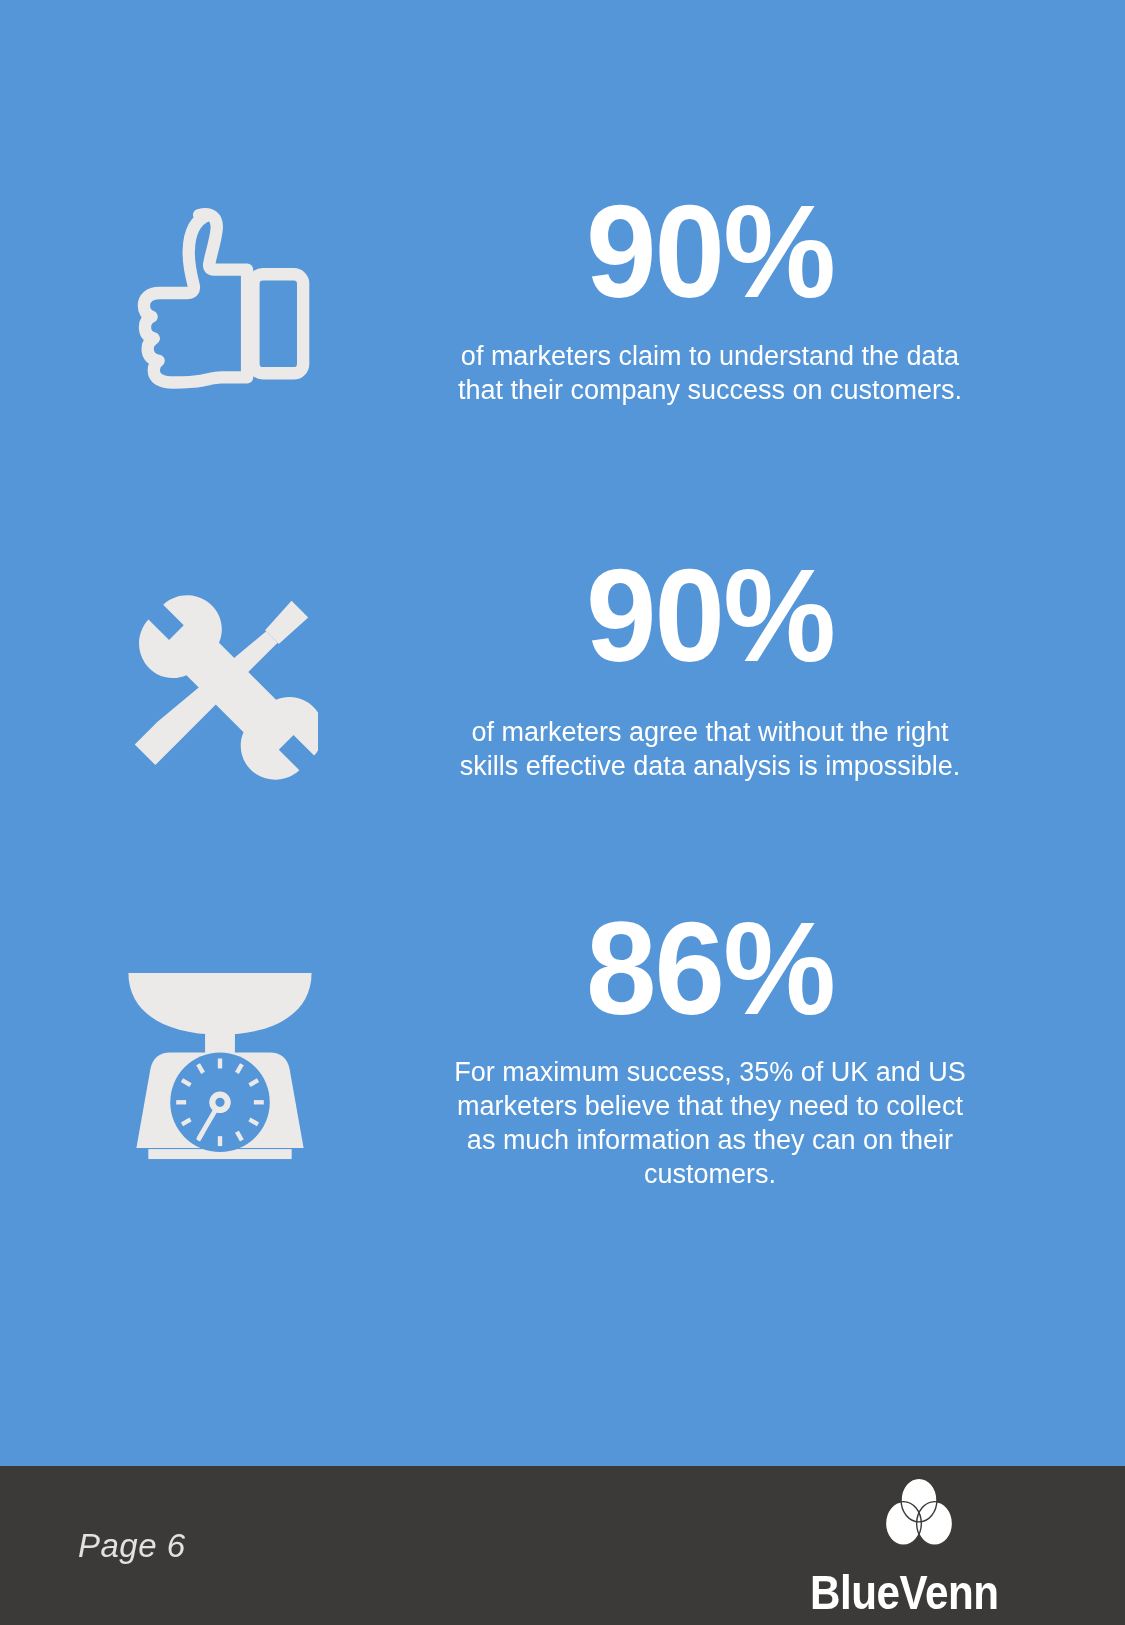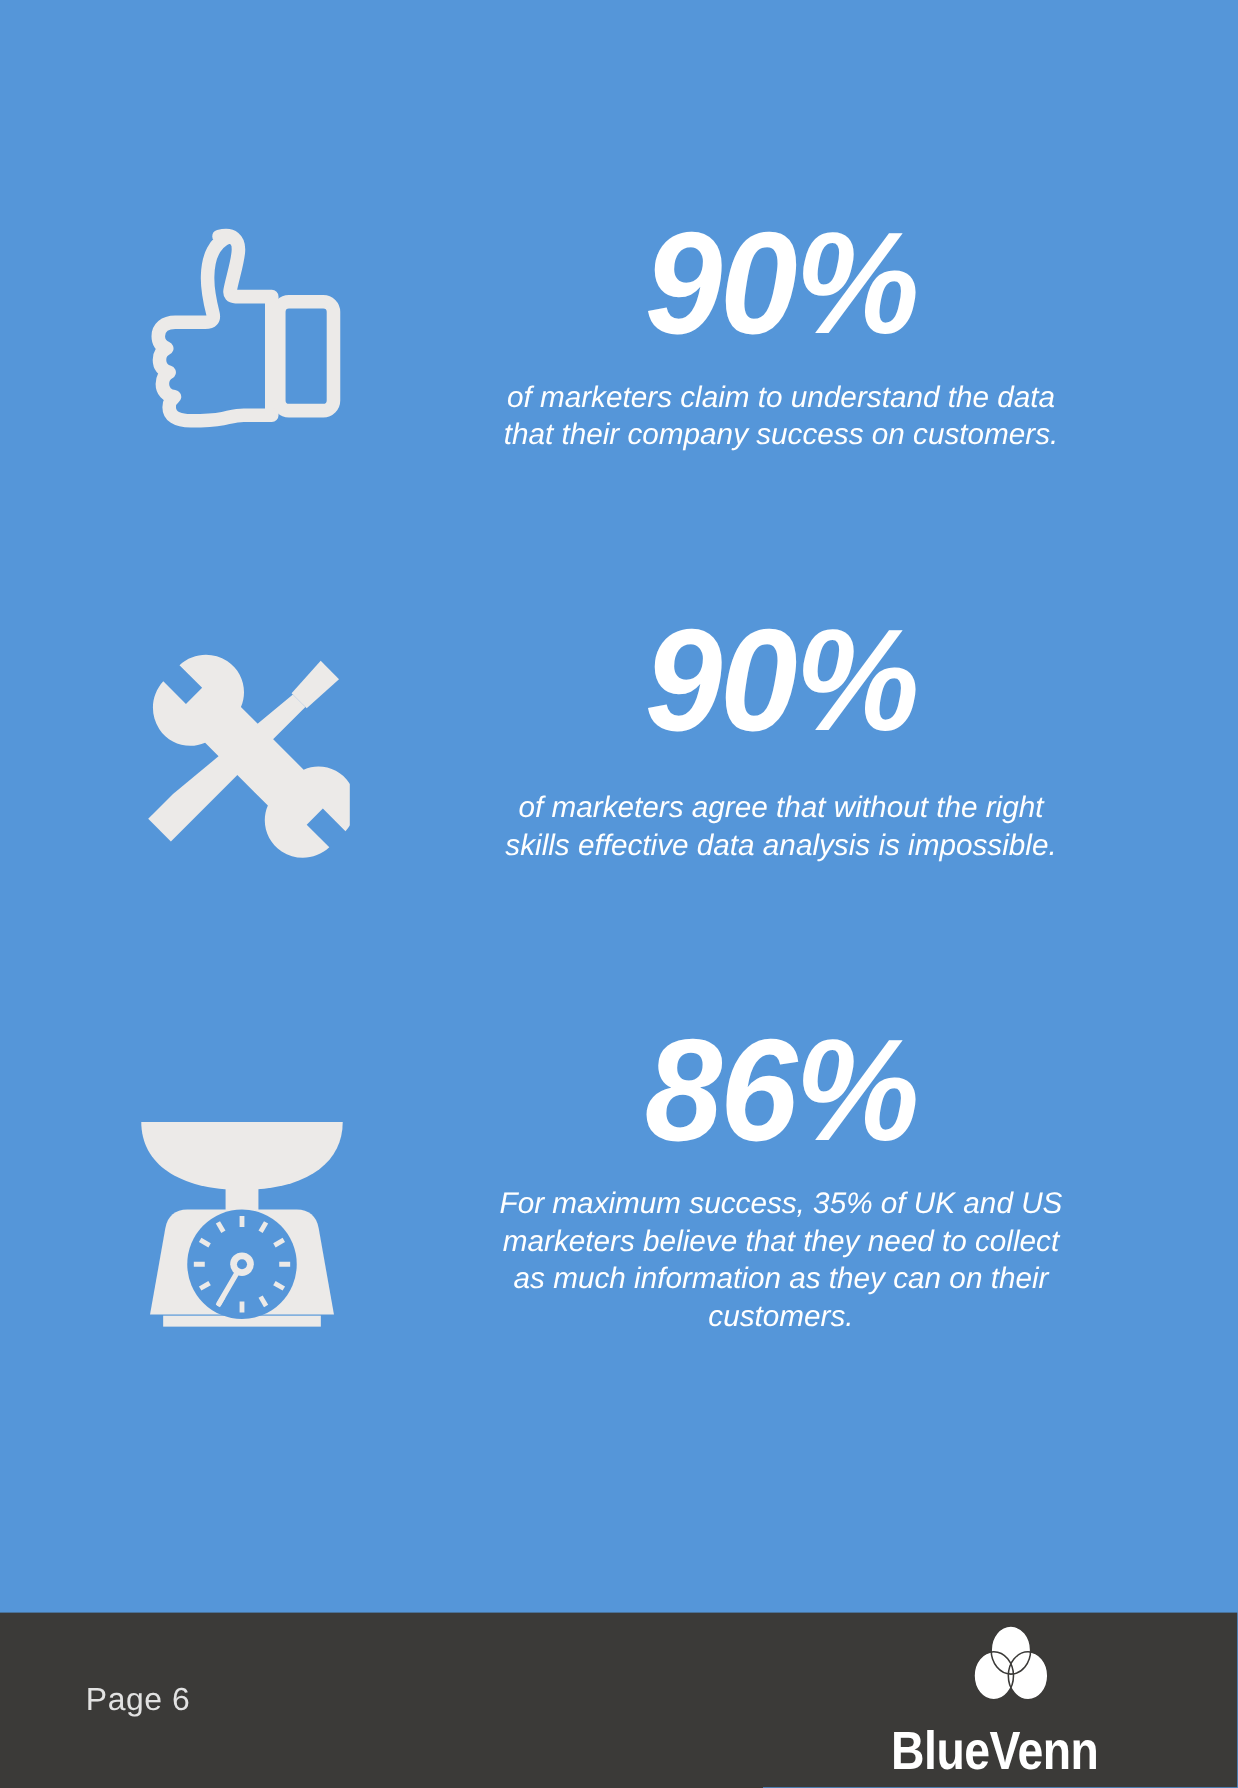--- a/index.html
+++ b/index.html
@@ -31,22 +31,21 @@
     width: 1125px;
     height: 1466px;
   }
 
   .stat-row {
     position: absolute;
     left: 0;
     width: 1125px;
     display: flex;
     flex-direction: row;
-    align-items: flex-end;
-    font-style: italic;
+    align-items: center;
   }
 
   .stat-icon {
     width: 440px;
     flex: 0 0 440px;
     display: flex;
     justify-content: center;
     align-items: flex-start;
     padding-top: 6px;
     box-sizing: border-box;
@@ -81,43 +80,44 @@
   }
 
   
   #row-1 { top: 186px; }
   #row-1 .stat-text { margin-top: 26px; }
 
   #row-2 { top: 553px; }
   #row-2 .stat-icon { padding-top: 36px; }
   #row-2 .stat-text { margin-top: 38px; }
 
-  #row-3 { top: 930px; }
+  #row-3 { top: 908px; }
   #row-3 .stat-icon { padding-top: 18px; }
   #row-3 .stat-text { margin-top: 26px; }
 
   
   #footer {
     position: absolute;
     left: 0;
     top: 1466px;
     width: 1125px;
     height: 159px;
     background: #3b3a38;
   }
 
   #page-label {
     position: absolute;
     left: 78px;
     top: 50%;
     transform: translateY(-50%);
     color: #e2e2e2;
-    font-size: 29px;
+    font-size: 33px;
     font-weight: 400;
     letter-spacing: 0.5px;
+    font-style: italic;
   }
 
   #brand {
     position: absolute;
     right: 96px;
     top: 50%;
     transform: translateY(-50%);
     display: flex;
     flex-direction: column;
     align-items: center;

